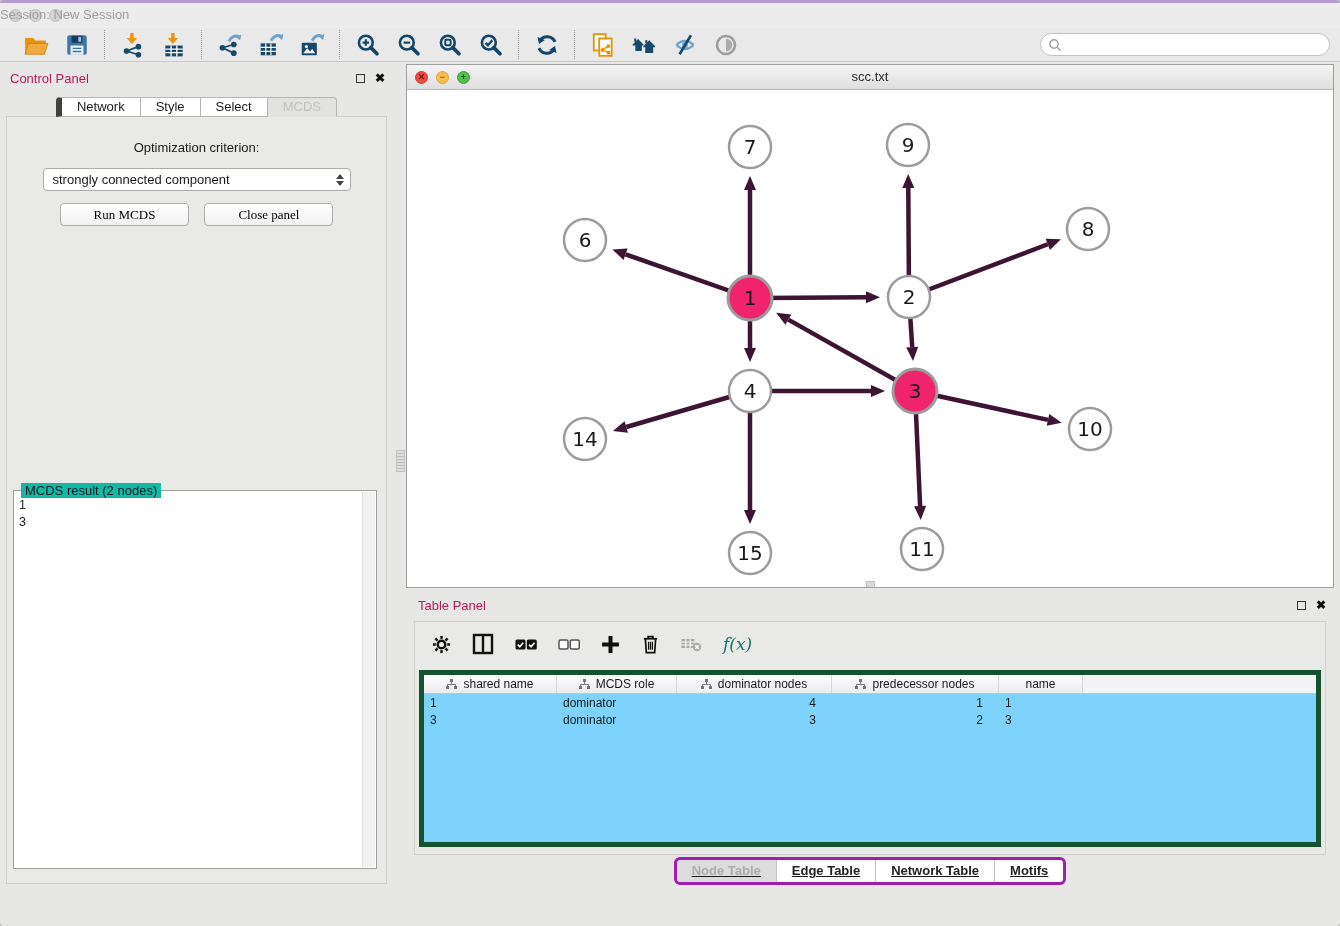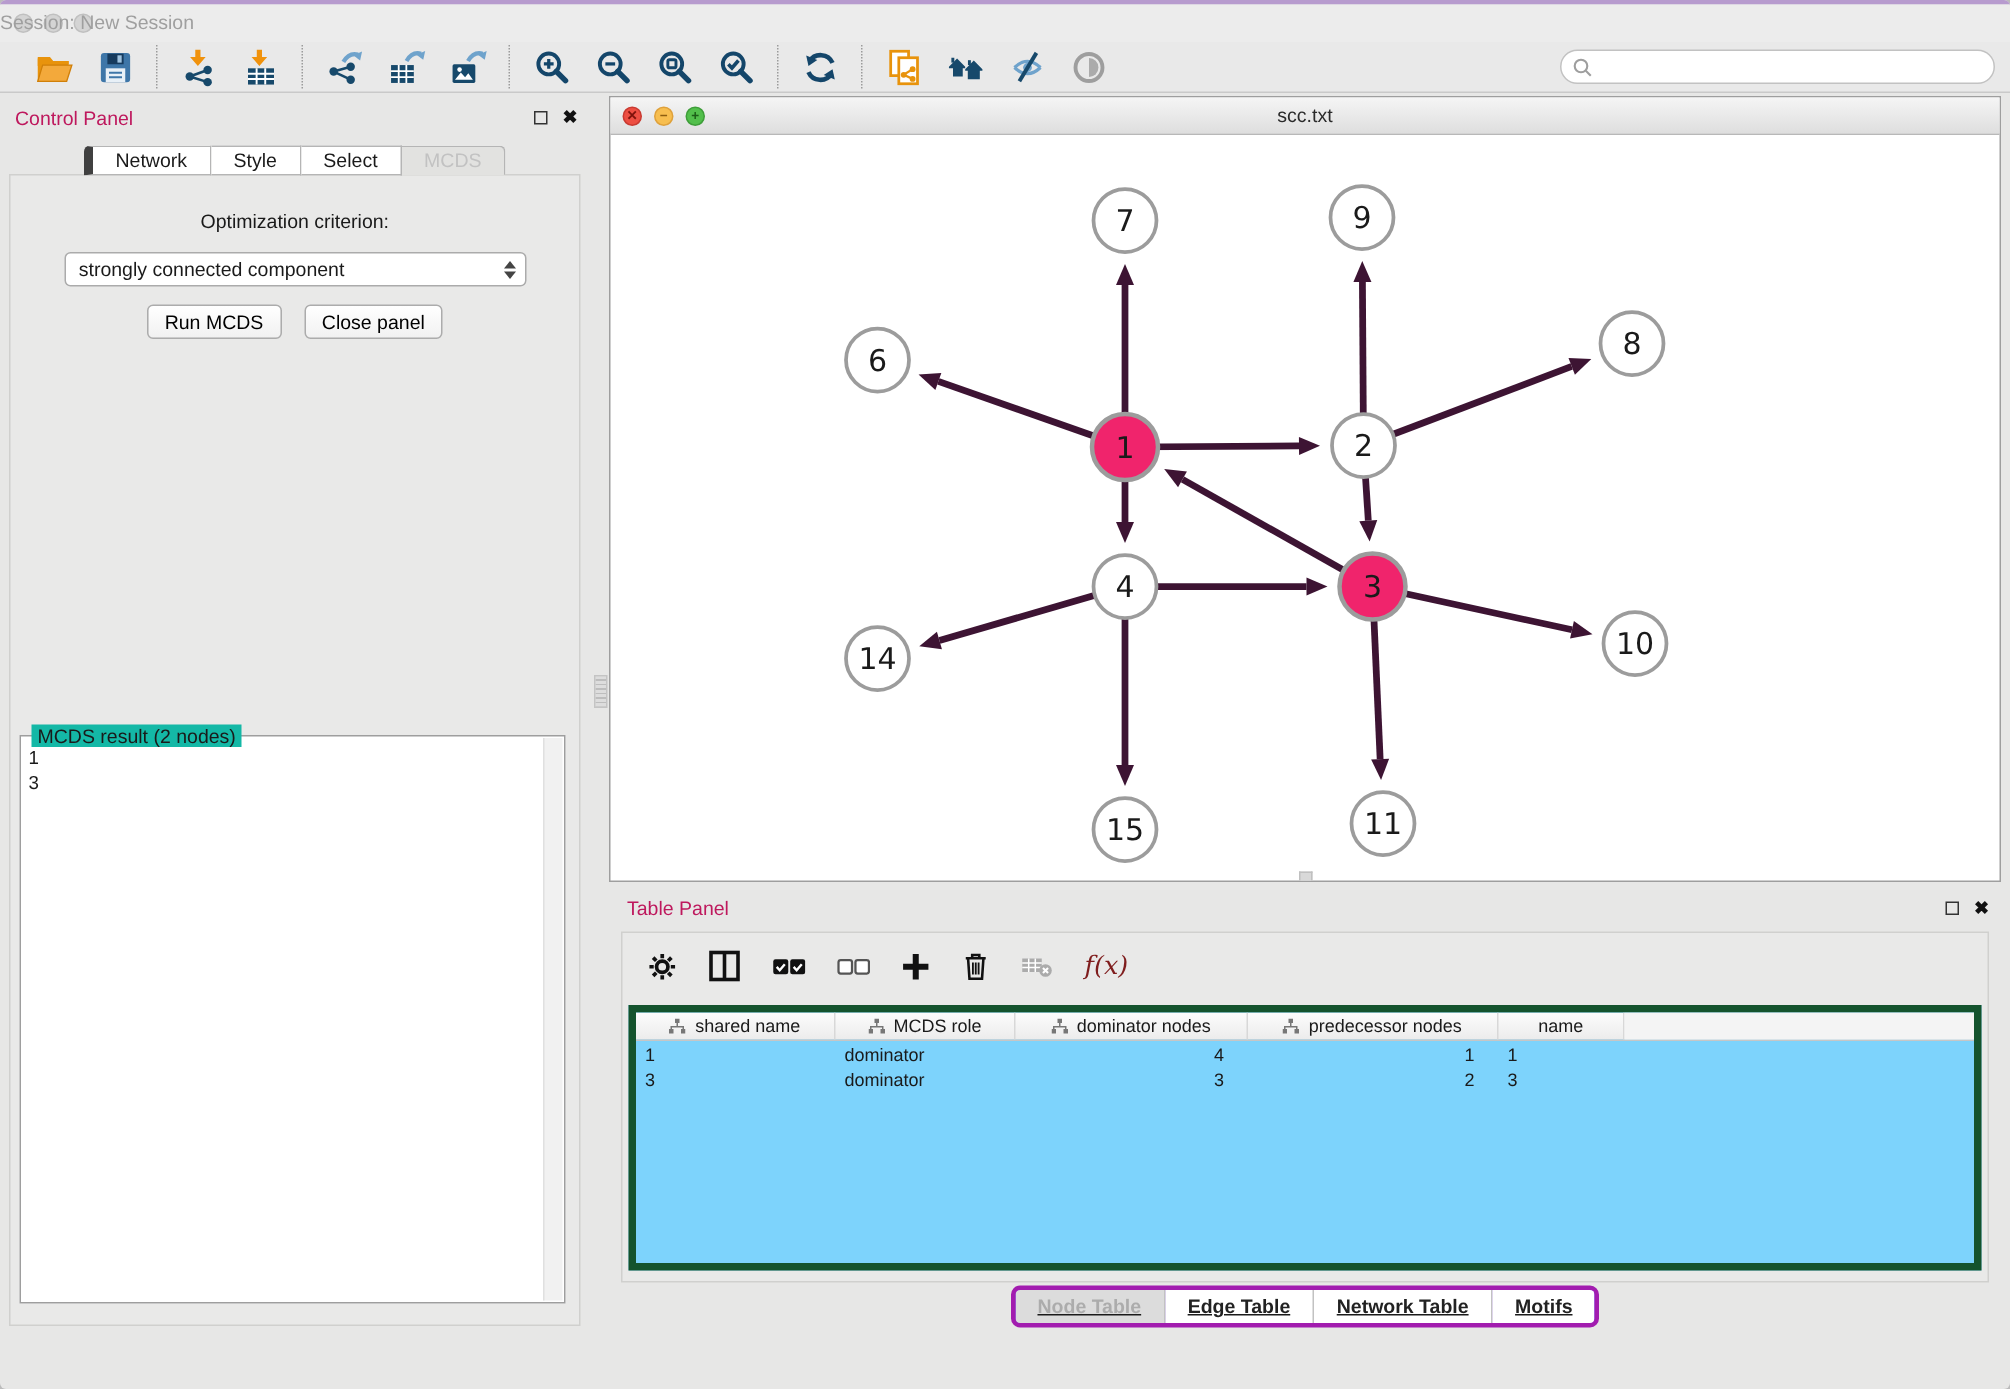--- a/index.html
+++ b/index.html
@@ -46,22 +46,22 @@
   .opt-label { text-align:center; margin-top:23px; font-size:13px; }
   #criterion-select { width:308px; height:23px; margin:13px auto 0; background:#FFF;
     border:1px solid #ABABAB; border-radius:4px; display:flex; align-items:center;
     padding:0 6px 0 9px; font-size:13px; }
   #criterion-select .sel-text { flex:1; }
   .stepper { display:flex; flex-direction:column; gap:2px; align-items:center; }
   .stepper i { display:block; width:0; height:0; border-left:4px solid transparent; border-right:4px solid transparent; }
   .stepper .up { border-bottom:5px solid #444; }
   .stepper .dn { border-top:5px solid #444; }
   .cp-buttons { display:flex; justify-content:center; gap:15px; margin-top:12px; }
-  .btn { height:23px; padding:0 11px; font-size:13px; background:linear-gradient(#FFFFFF,#F1F1F1);
-    border:1px solid #ACACAC; border-radius:4px; font-family:Liberation Sans, sans-serif; }
+  .btn { height:23px; padding:0 33px; font-size:13px; background:linear-gradient(#FFFFFF,#F1F1F1);
+    border:1px solid #ACACAC; border-radius:4px; font-family:Liberation Serif, serif; }
   #result-box { position:absolute; left:6px; right:9px; top:373px; bottom:14px;
     background:#FFF; border:1px solid #9E9E9E; }
   #result-legend { position:absolute; top:-8px; left:7px; background:#14b8a6; padding:0 4px; font-size:13px; }
   #result-text { position:absolute; left:5px; top:6px; right:16px; bottom:4px;
     font-size:12.5px; white-space:pre; line-height:17px; overflow:hidden; }
   #result-scrollbar { position:absolute; right:1px; top:1px; bottom:1px; width:13px;
     background:#F1F1F1; border-left:1px solid #E0E0E0; }
   
   #v-splitter { position:absolute; left:396px; top:450px; width:9px; height:22px;
     background:repeating-linear-gradient(#DDD 0 2px, #BDBDBD 2px 3px); border:1px solid #C4C4C4; }
@@ -80,21 +80,21 @@
   .tl.green { background:#52BF4B; border:1px solid #3E9E39; color:#1C5E18; }
   #graph-svg { position:absolute; top:26px; left:0; }
   #net-bottom-handle { position:absolute; bottom:0; left:459px; width:9px; height:6px;
     background:#D9D9D9; border:1px solid #C0C0C0; border-bottom:none; }
   
   #table-panel { position:absolute; left:406px; top:595px; width:928px; height:293px; }
   #tp-inner { position:absolute; top:26px; left:8px; right:8px; bottom:33px;
     background:#E9E9E8; border:1px solid #D0D0CE; }
   .tp-toolbar { height:44px; display:flex; align-items:center; gap:21px; padding-left:17px; }
   .tp-btn { display:flex; align-items:center; justify-content:center; }
-  .fx-label { font-family:"DejaVu Serif", serif; font-style:italic; font-size:17px; color:#7f1d1d; }
+  .fx-label { font-family:"DejaVu Serif", serif; font-style:italic; font-size:17px; color:#0f766e; }
   #tp-table { position:absolute; top:48px; left:4px; right:4px; bottom:7px; background:#7dd3fc;
     border:5px solid #14532d; overflow:hidden; }
   .thead { display:flex; height:19px; background:linear-gradient(#FCFCFC,#ECECEC);
     border-bottom:1px solid #C6C6C6; font-size:12px; }
   .th { display:flex; align-items:center; justify-content:center; gap:6px;
     border-right:1px solid #D8D8D8; height:100%; }
   .th.filler { flex:1; border-right:none; background:#F4F4F4; }
   .trow { display:flex; height:17px; font-size:12px; align-items:center; }
   .td { padding:0 6px; height:100%; display:flex; align-items:center; }
   .col-shared { width:133px; } .col-role { width:120px; } .col-succ { width:155px; }

